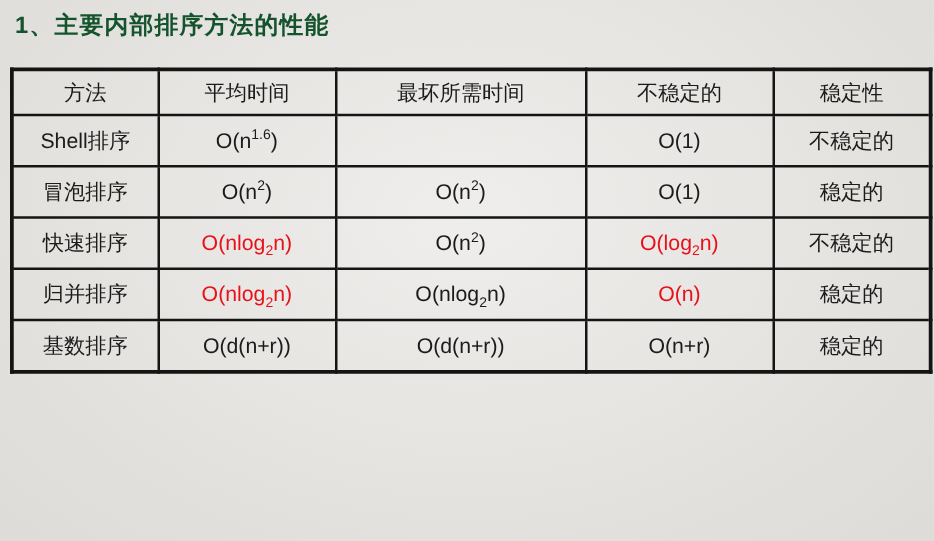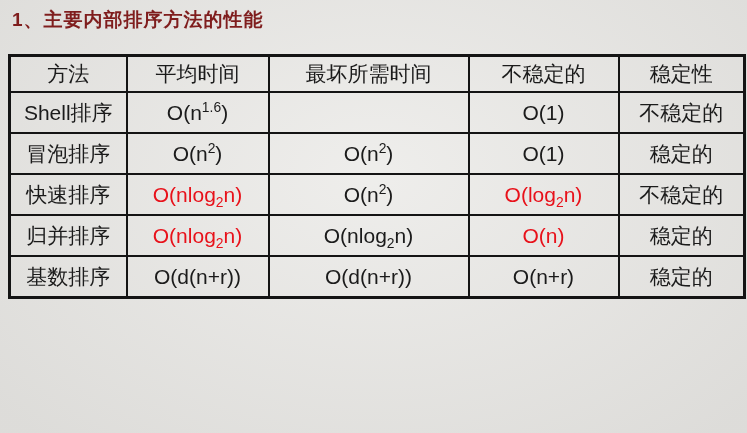--- a/index.html
+++ b/index.html
@@ -17,30 +17,30 @@
     color: #1b1b1b;
     position: relative;
   }
   .page-title {
     position: absolute;
     left: 12px;
     top: 7px;
     font-size: 19px;
     font-weight: bold;
     letter-spacing: 1px;
-    color: #7f1d1d;
+    color: #14532d;
   }
   table.perf-table {
     position: absolute;
     left: 8px;
     top: 54px;
     border-collapse: collapse;
     table-layout: fixed;
     width: 735px;
-    font-size: 21px;
+    font-size: 17px;
   }
   .perf-table th, .perf-table td {
     border: 2px solid #141414;
     text-align: center;
     vertical-align: middle;
     padding: 0 2px;
     font-weight: normal;
     color: #1b1b1b;
     white-space: nowrap;
     overflow: hidden;

